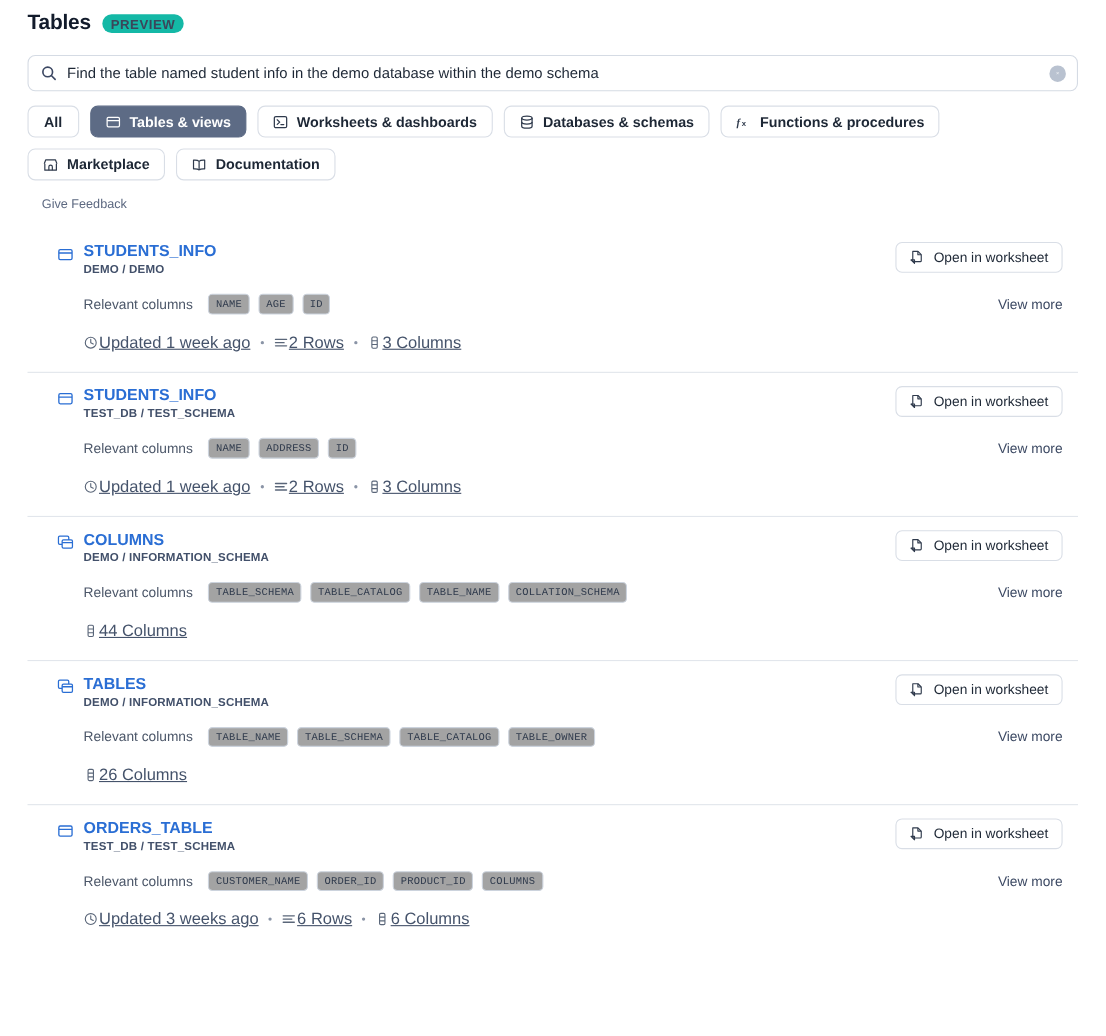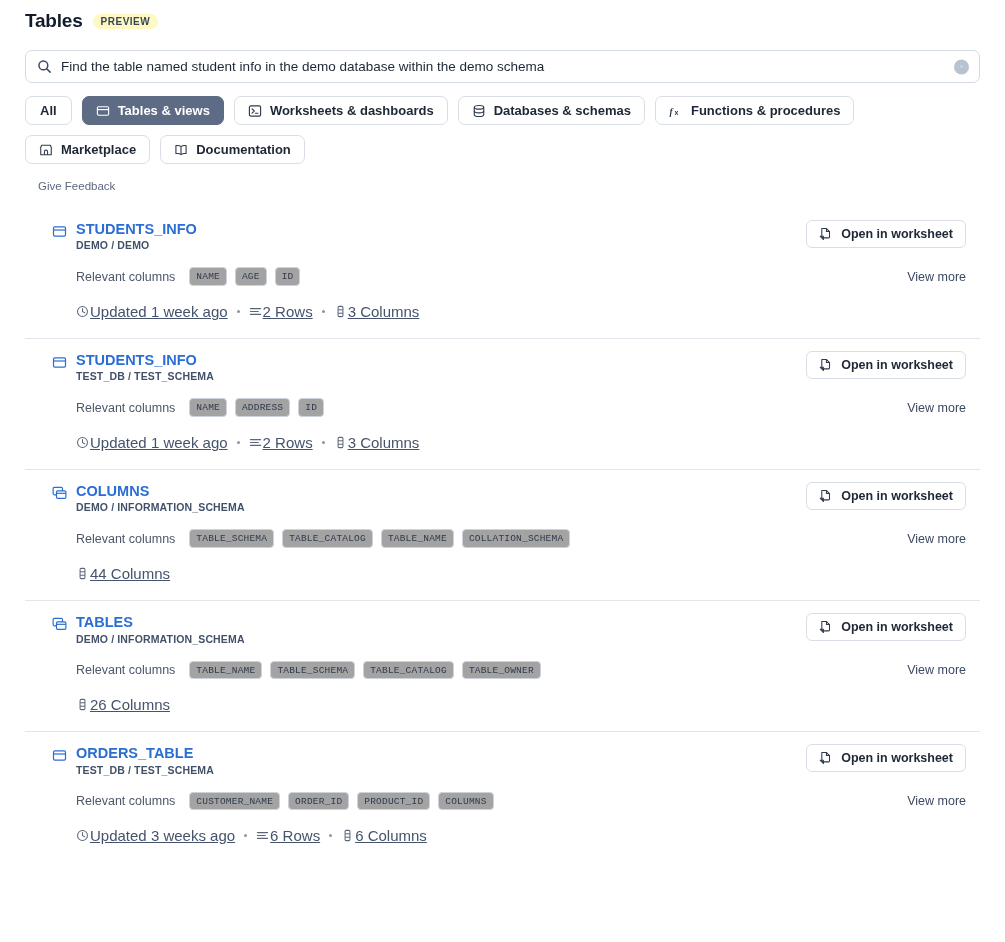--- a/index.html
+++ b/index.html
@@ -10,22 +10,22 @@
     font-family: "Liberation Sans", sans-serif;
     color: #1a2330;
     -webkit-font-smoothing: antialiased;
   }
   .page { position: relative; width: 1005px; height: 942px; overflow: hidden; }
 
   
   .header { display: flex; align-items: center; gap: 10px; padding: 6px 0 0 25px; height: 36px; }
   .page-title { font-size: 19px; font-weight: 700; letter-spacing: -0.2px; color: #121b2b; }
   .preview-badge {
-    background: #fef9c3; color: #3a465a;
-    font-size: 10px; font-weight: 700; letter-spacing: .5px;
+    background: #14b8a6; color: #3a465a;
+    font-size: 12px; font-weight: 700; letter-spacing: .5px;
     padding: 3px 8px 2px; border-radius: 9px; line-height: 1;
   }
 
   
   .searchbar-wrap { padding: 14px 25px 0 25px; }
   .searchbar {
     position: relative; display: flex; align-items: center;
     height: 33px; border: 1px solid #d5dbe4; border-radius: 7px;
     background: #fff; padding: 0 44px 0 11px;
   }
@@ -83,21 +83,21 @@
 
   .res-meta { display: flex; align-items: center; gap: 9px; padding-left: 51px; margin-top: 17px; }
   .meta-item { display: flex; align-items: center; gap: 1px; font-size: 15px; color: #45536b; text-decoration: underline; }
   .meta-dot { width: 3px; height: 3px; border-radius: 50%; background: #8a94a6; }
 
   .open-btn {
     position: absolute; right: 14px; top: 12px;
     display: inline-flex; align-items: center; gap: 8px;
     height: 28px; padding: 0 12px;
     border: 1px solid #d9dee6; border-radius: 6px; background: #fff;
-    font-size: 12.5px; font-weight: 700; color: #1d2735; cursor: pointer; white-space: nowrap;
+    font-size: 12.5px; font-weight: 400; color: #1d2735; cursor: pointer; white-space: nowrap;
   }
   .view-more {
     position: absolute; right: 14px; top: 62px;
     font-size: 12.5px; color: #3c4963; cursor: pointer;
   }
 
   svg { display: block; }
 </style>
 </head>
 <body>

